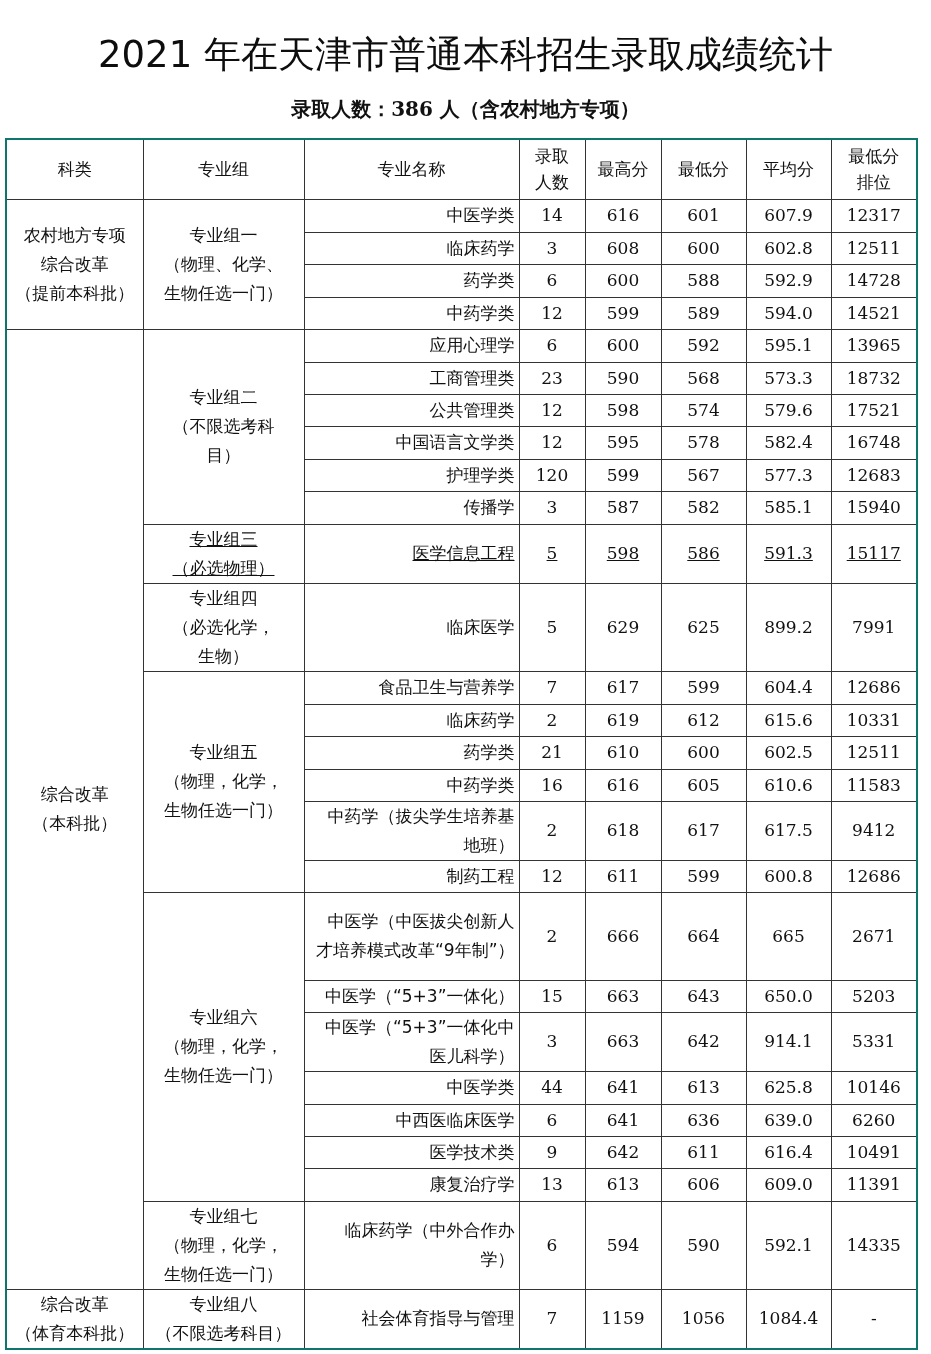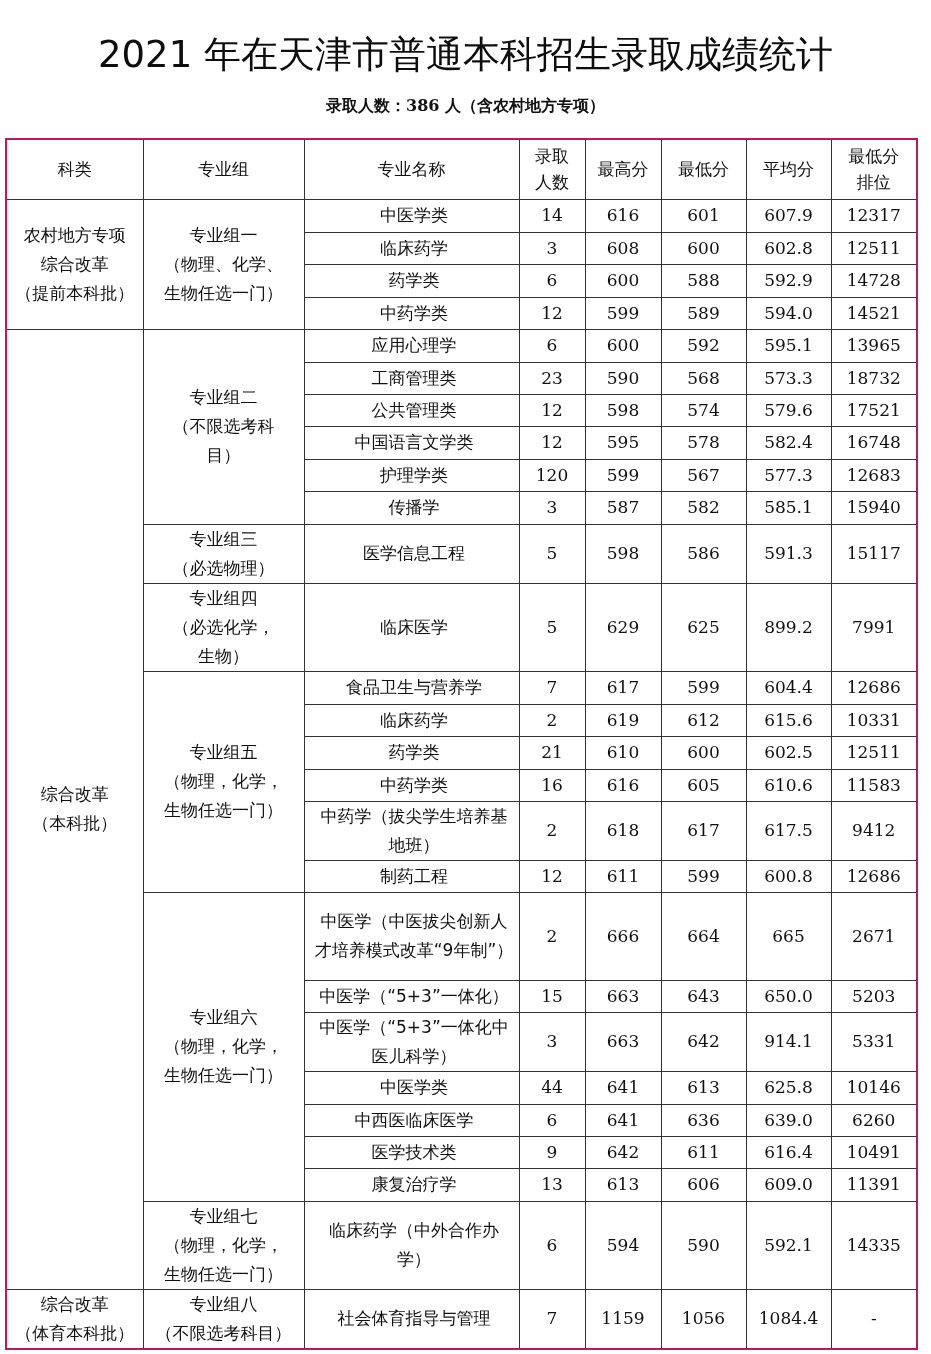--- a/index.html
+++ b/index.html
@@ -1,28 +1,28 @@
 <!DOCTYPE html>
 <html><head>
 <meta charset="utf-8">
 <style>
   html, body { margin: 0; padding: 0; background: #ffffff; }
   body { width: 931px; height: 1354px; position: relative; overflow: hidden;
          font-family: "DejaVu Sans", sans-serif; color: #111; }
   .title { position: absolute; left: 0; top: 30px; width: 931px; text-align: center;
            font-size: 37px; font-weight: normal; letter-spacing: 0px; color: #0d0d0d; }
   .subtitle { position: absolute; left: 0; top: 96px; width: 931px; text-align: center;
-              font-family: "DejaVu Serif", serif; font-size: 16px; font-weight: bold; color: #111; }
+              font-family: "DejaVu Serif", serif; font-size: 20px; font-weight: bold; color: #111; }
   table { position: absolute; left: 5px; top: 138px; border-collapse: collapse; table-layout: fixed; }
   td, th { border: 1.5px solid #333; padding: 0 4px; font-size: 17px; line-height: 29px; vertical-align: middle; }
   th { font-weight: normal; text-align: center; line-height: 26px; }
   td.c { text-align: center; }
   td.n { text-align: center; font-family: "DejaVu Serif", serif; font-size: 17px; }
-  td.major { text-align: center; padding-left: 9px; }
-  table { border: 2px solid #be185d; }
+  td.major { text-align: right; padding-left: 9px; }
+  table { border: 2px solid #0f766e; }
 </style>
 </head>
 <body>
 
 <div class="title">2021 年在天津市普通本科招生录取成绩统计</div>
 <div class="subtitle">录取人数：386 人（含农村地方专项）</div>
 
 <table>
   <colgroup>
     <col style="width:137px">
@@ -145,21 +145,21 @@
         <td class="n">12683</td>
       </tr>
       <tr style="height: 33px;">
         <td class="major">传播学</td>
         <td class="n">3</td>
         <td class="n">587</td>
         <td class="n">582</td>
         <td class="n">585.1</td>
         <td class="n">15940</td>
       </tr>
-      <tr style="height: 58px;">
+      <tr style="height: 58px; text-decoration: underline;">
         <td rowspan="1" class="c">
           <div>专业组三</div>
           <div>（必选物理）</div>
         </td>
         <td class="major">医学信息工程</td>
         <td class="n">5</td>
         <td class="n">598</td>
         <td class="n">586</td>
         <td class="n">591.3</td>
         <td class="n">15117</td>

